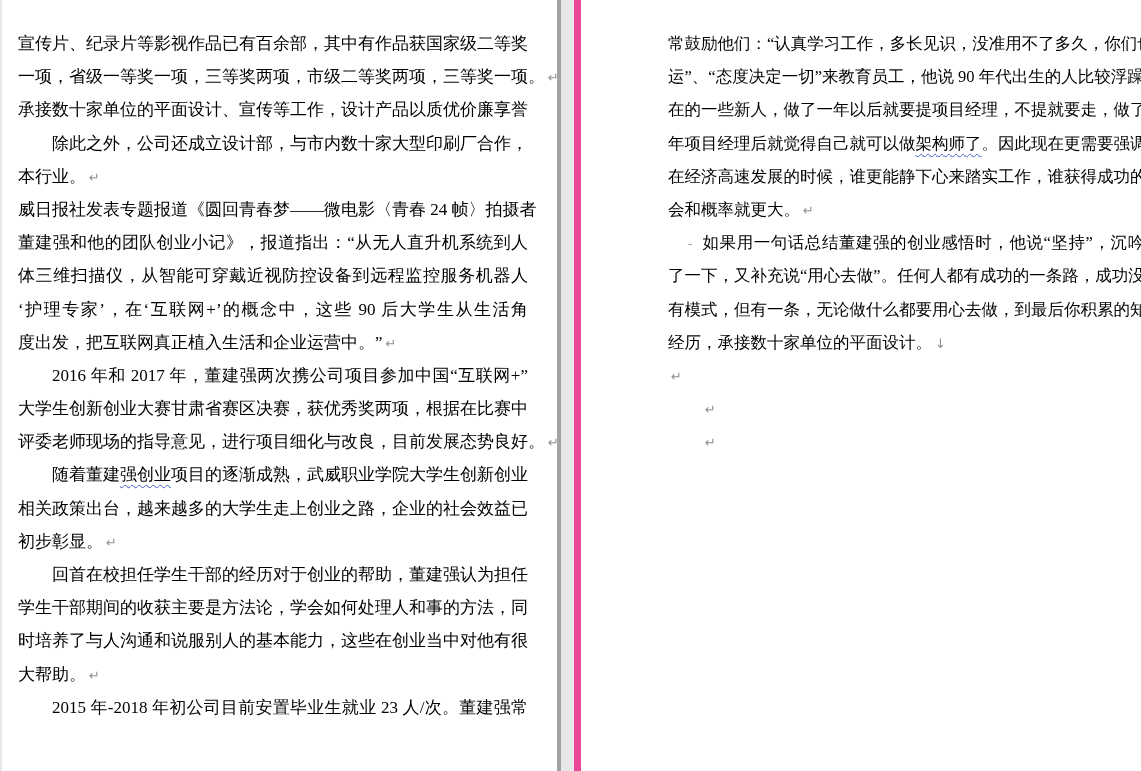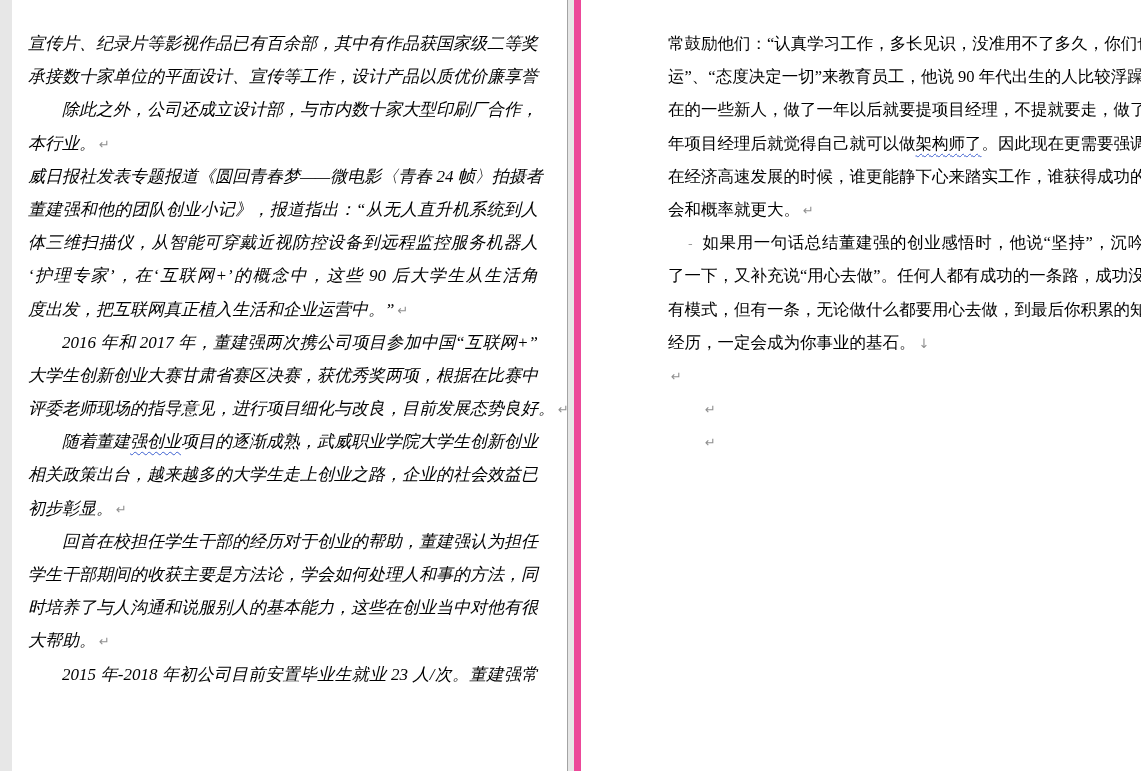--- a/index.html
+++ b/index.html
@@ -4,21 +4,21 @@
 <style>
   html,body{margin:0;padding:0;}
   body{
     width:1141px;height:771px;overflow:hidden;position:relative;
     background:#e7e7e7;
     font-family:"Liberation Serif","DejaVu Serif",serif;
   }
   .page{
     position:absolute;top:0;height:771px;background:#ffffff;
   }
-  .page-left{left:12px;width:555px;border-right:1px solid #a3a3a3;font-style:italic;}
+  .page-left{left:2px;width:555px;border-right:4px solid #a3a3a3;}
   .page-right{left:574px;width:567px;border-left:7px solid #ec4899;}
   .content{position:absolute;top:27px;}
   .content-left{left:16px;width:510px;}
   .content-right{left:87px;width:476px;}
   .line{
     height:33.2px;line-height:33.2px;
     color:#000;
     text-align:justify;text-align-last:justify;
     white-space:nowrap;
   }
@@ -43,20 +43,21 @@
   }
   .dmark.lead{margin-left:-14px;width:14px;}
   .dmark.mid{width:9px;text-align:center;}
 </style>
 </head>
 <body>
 
 <div class="page page-left">
   <div class="content content-left" id="col-left">
       <div class="line"><span>宣传片、纪录片等影视作品已有百余部，其中有作品获国家级二等奖</span></div>
+      <div class="line lastline"><span>一项，省级一等奖一项，三等奖两项，市级二等奖两项，三等奖一项。</span><span class="pmark">↵</span></div>
       <div class="line"><span>承接数十家单位的平面设计、宣传等工作，设计产品以质优价廉享誉</span></div>
       <div class="line ind1"><span>除此之外，公司还成立设计部，与市内数十家大型印刷厂合作，</span></div>
       <div class="line lastline"><span>本行业。</span><span class="pmark">↵</span></div>
       <div class="line"><span>威日报社发表专题报道《圆回青春梦——微电影〈青春 24 帧〉拍摄者</span></div>
       <div class="line"><span>董建强和他的团队创业小记》，报道指出：“从无人直升机系统到人</span></div>
       <div class="line"><span>体三维扫描仪，从智能可穿戴近视防控设备到远程监控服务机器人</span></div>
       <div class="line"><span>‘护理专家’，在‘互联网+’的概念中，这些 90 后大学生从生活角</span></div>
       <div class="line lastline"><span>度出发，把互联网真正植入生活和企业运营中。”</span><span class="pmark">↵</span></div>
       <div class="line ind1"><span>2016 年和 2017 年，董建强两次携公司项目参加中国“互联网+”</span></div>
       <div class="line"><span>大学生创新创业大赛甘肃省赛区决赛，获优秀奖两项，根据在比赛中</span></div>
@@ -76,18 +77,18 @@
   <div class="content content-right" id="col-right">
       <div class="line"><span>常鼓励他们：“认真学习工作，多长见识，没准用不了多久，你们也</span></div>
       <div class="line"><span>运”、“态度决定一切”来教育员工，他说 90 年代出生的人比较浮躁，</span></div>
       <div class="line"><span>在的一些新人，做了一年以后就要提项目经理，不提就要走，做了一</span></div>
       <div class="line"><span>年项目经理后就觉得自己就可以做</span><span class="wavy">架构师了</span><span>。因此现在更需要强调，</span></div>
       <div class="line"><span>在经济高速发展的时候，谁更能静下心来踏实工作，谁获得成功的机</span></div>
       <div class="line lastline"><span>会和概率就更大。</span><span class="pmark">↵</span></div>
       <div class="line ind1"><span class="dmark lead">-</span><span>如果用一句话总结董建强的创业感悟时，他说“坚持”，沉吟</span></div>
       <div class="line"><span>了一下，又补充说“用心去做”。任何人都有成功的一条路，成功没</span></div>
       <div class="line"><span>有模式，但有一条，无论做什么都要用心去做，到最后你积累的知识、</span></div>
-      <div class="line lastline"><span>经历，一定会成为你事业的基石。</span><span class="bmark">↓</span></div>
+      <div class="line lastline"><span>经历，承接数十家单位的平面设计。</span><span class="bmark">↓</span></div>
       <div class="line lastline"><span class="pmark">↵</span></div>
       <div class="line ind1 lastline"><span class="pmark">↵</span></div>
       <div class="line ind1 lastline"><span class="pmark">↵</span></div>
     </div>
 </div>
 
 </body></html>

